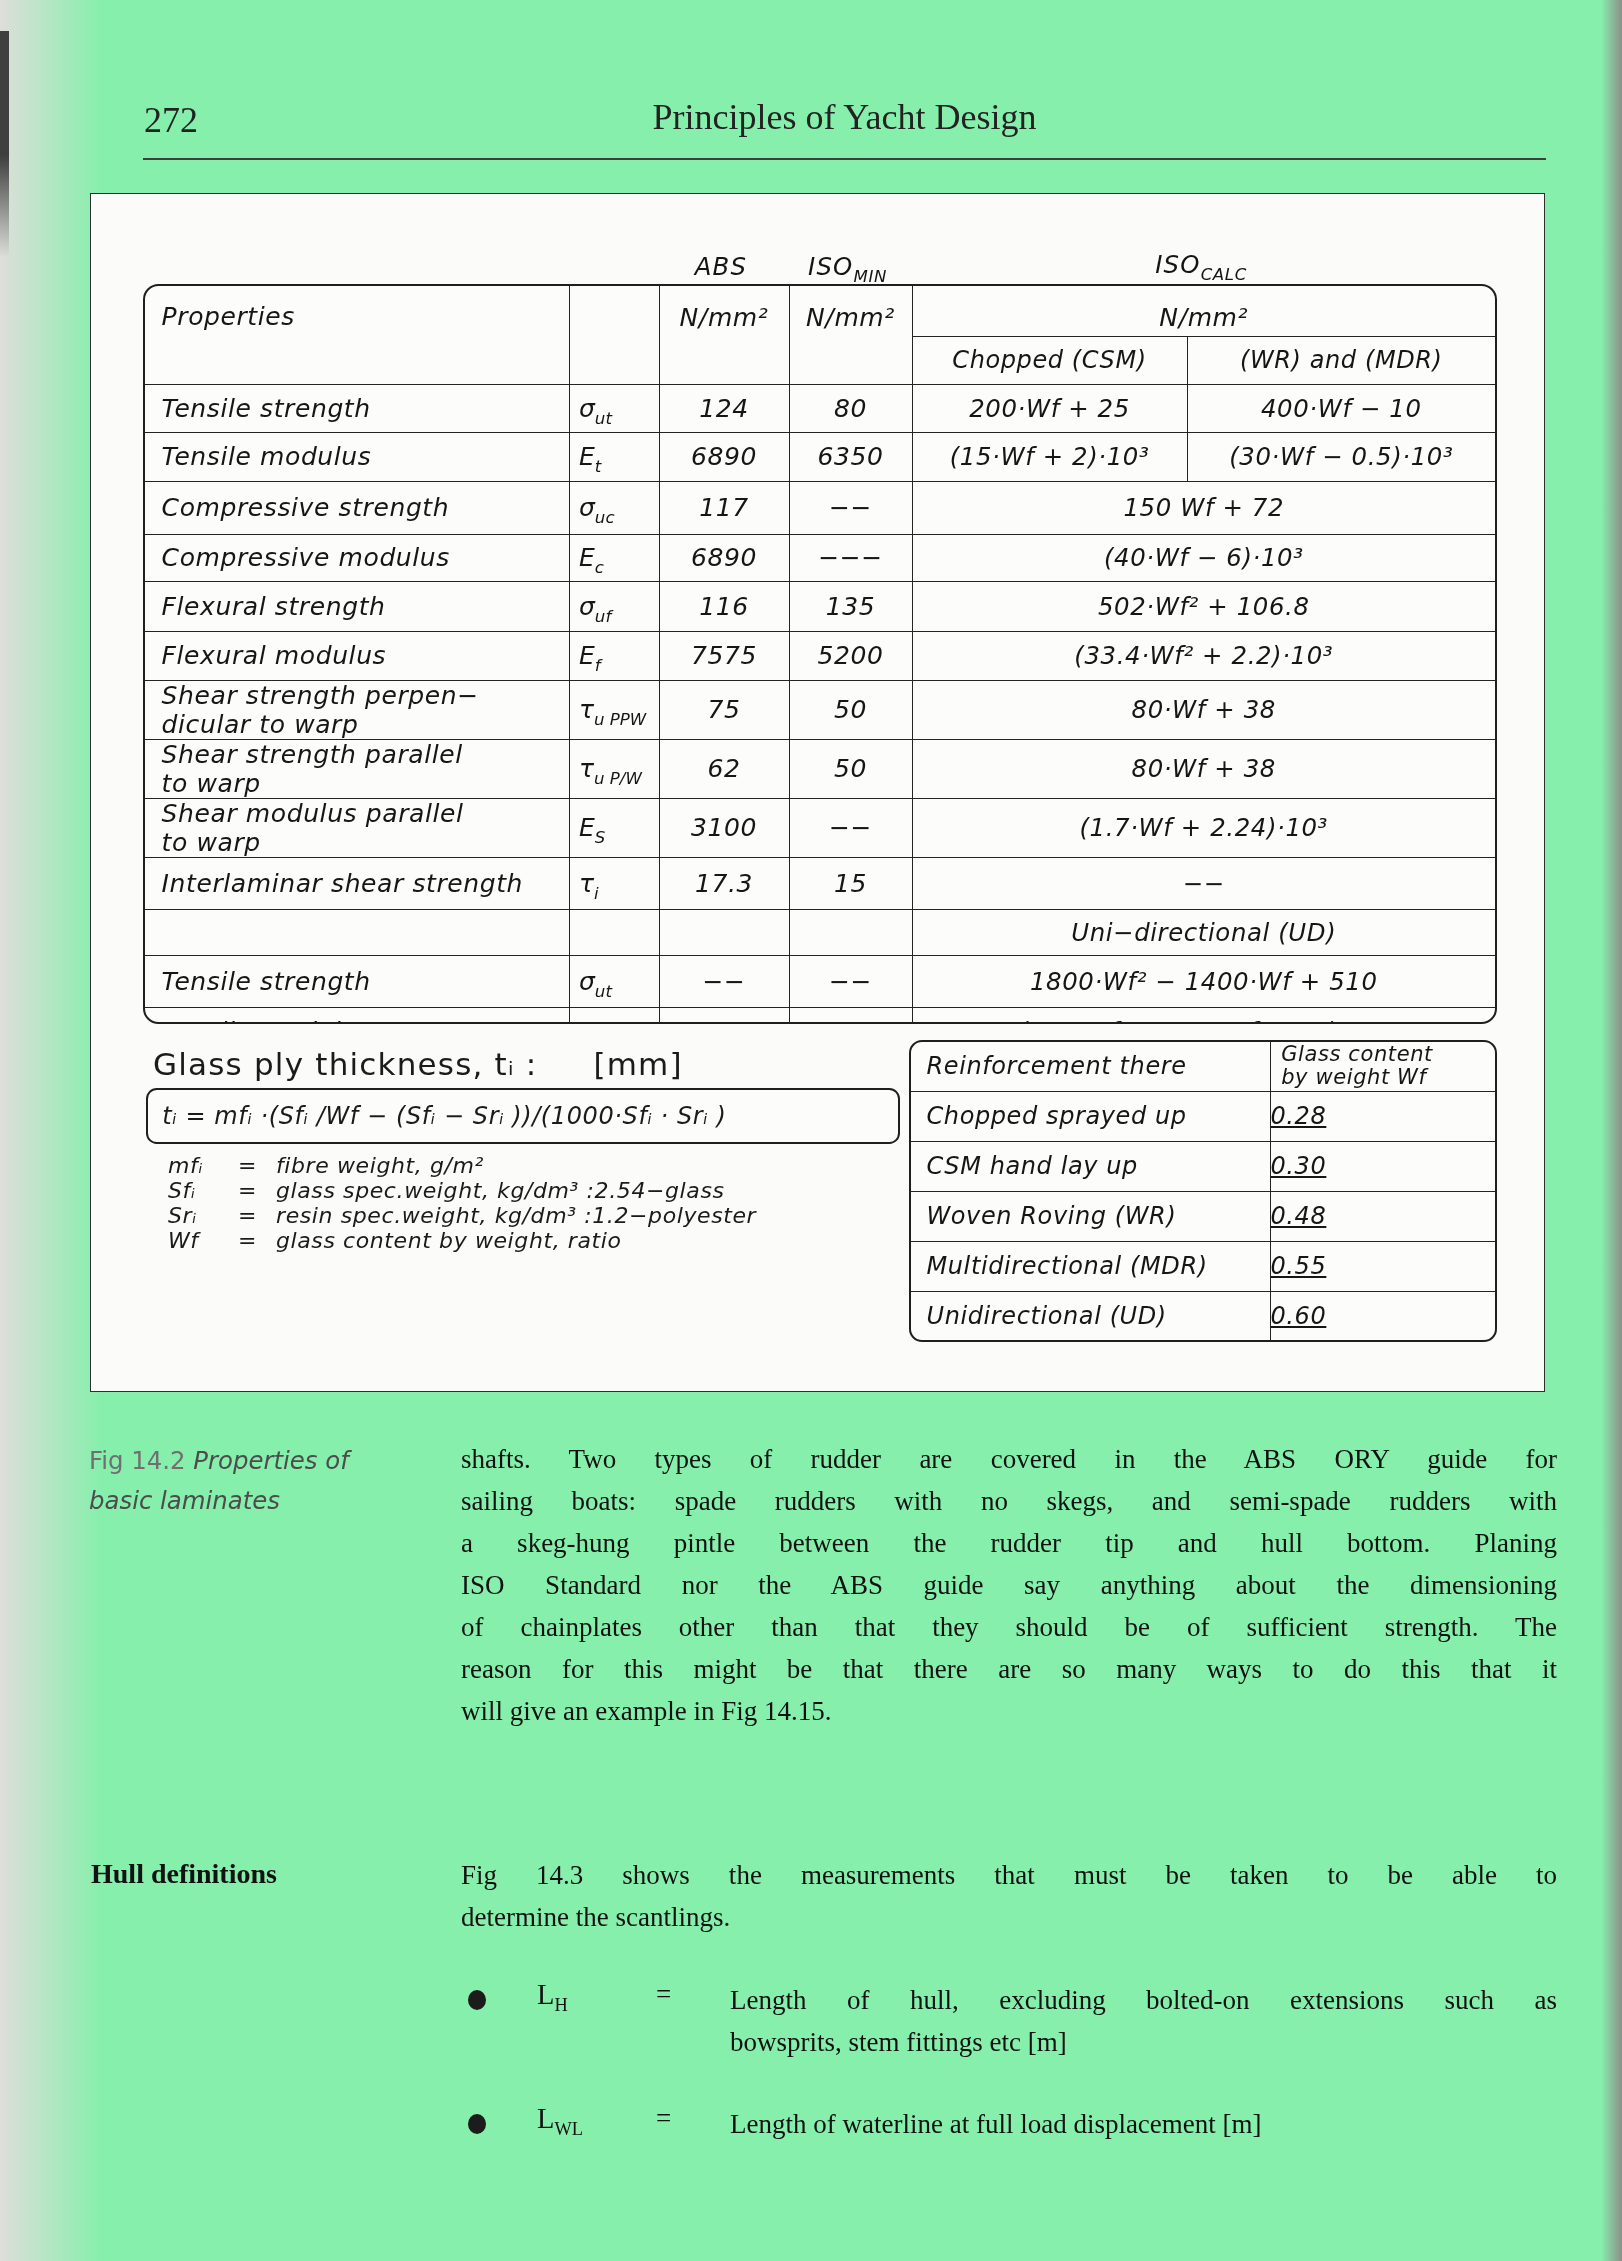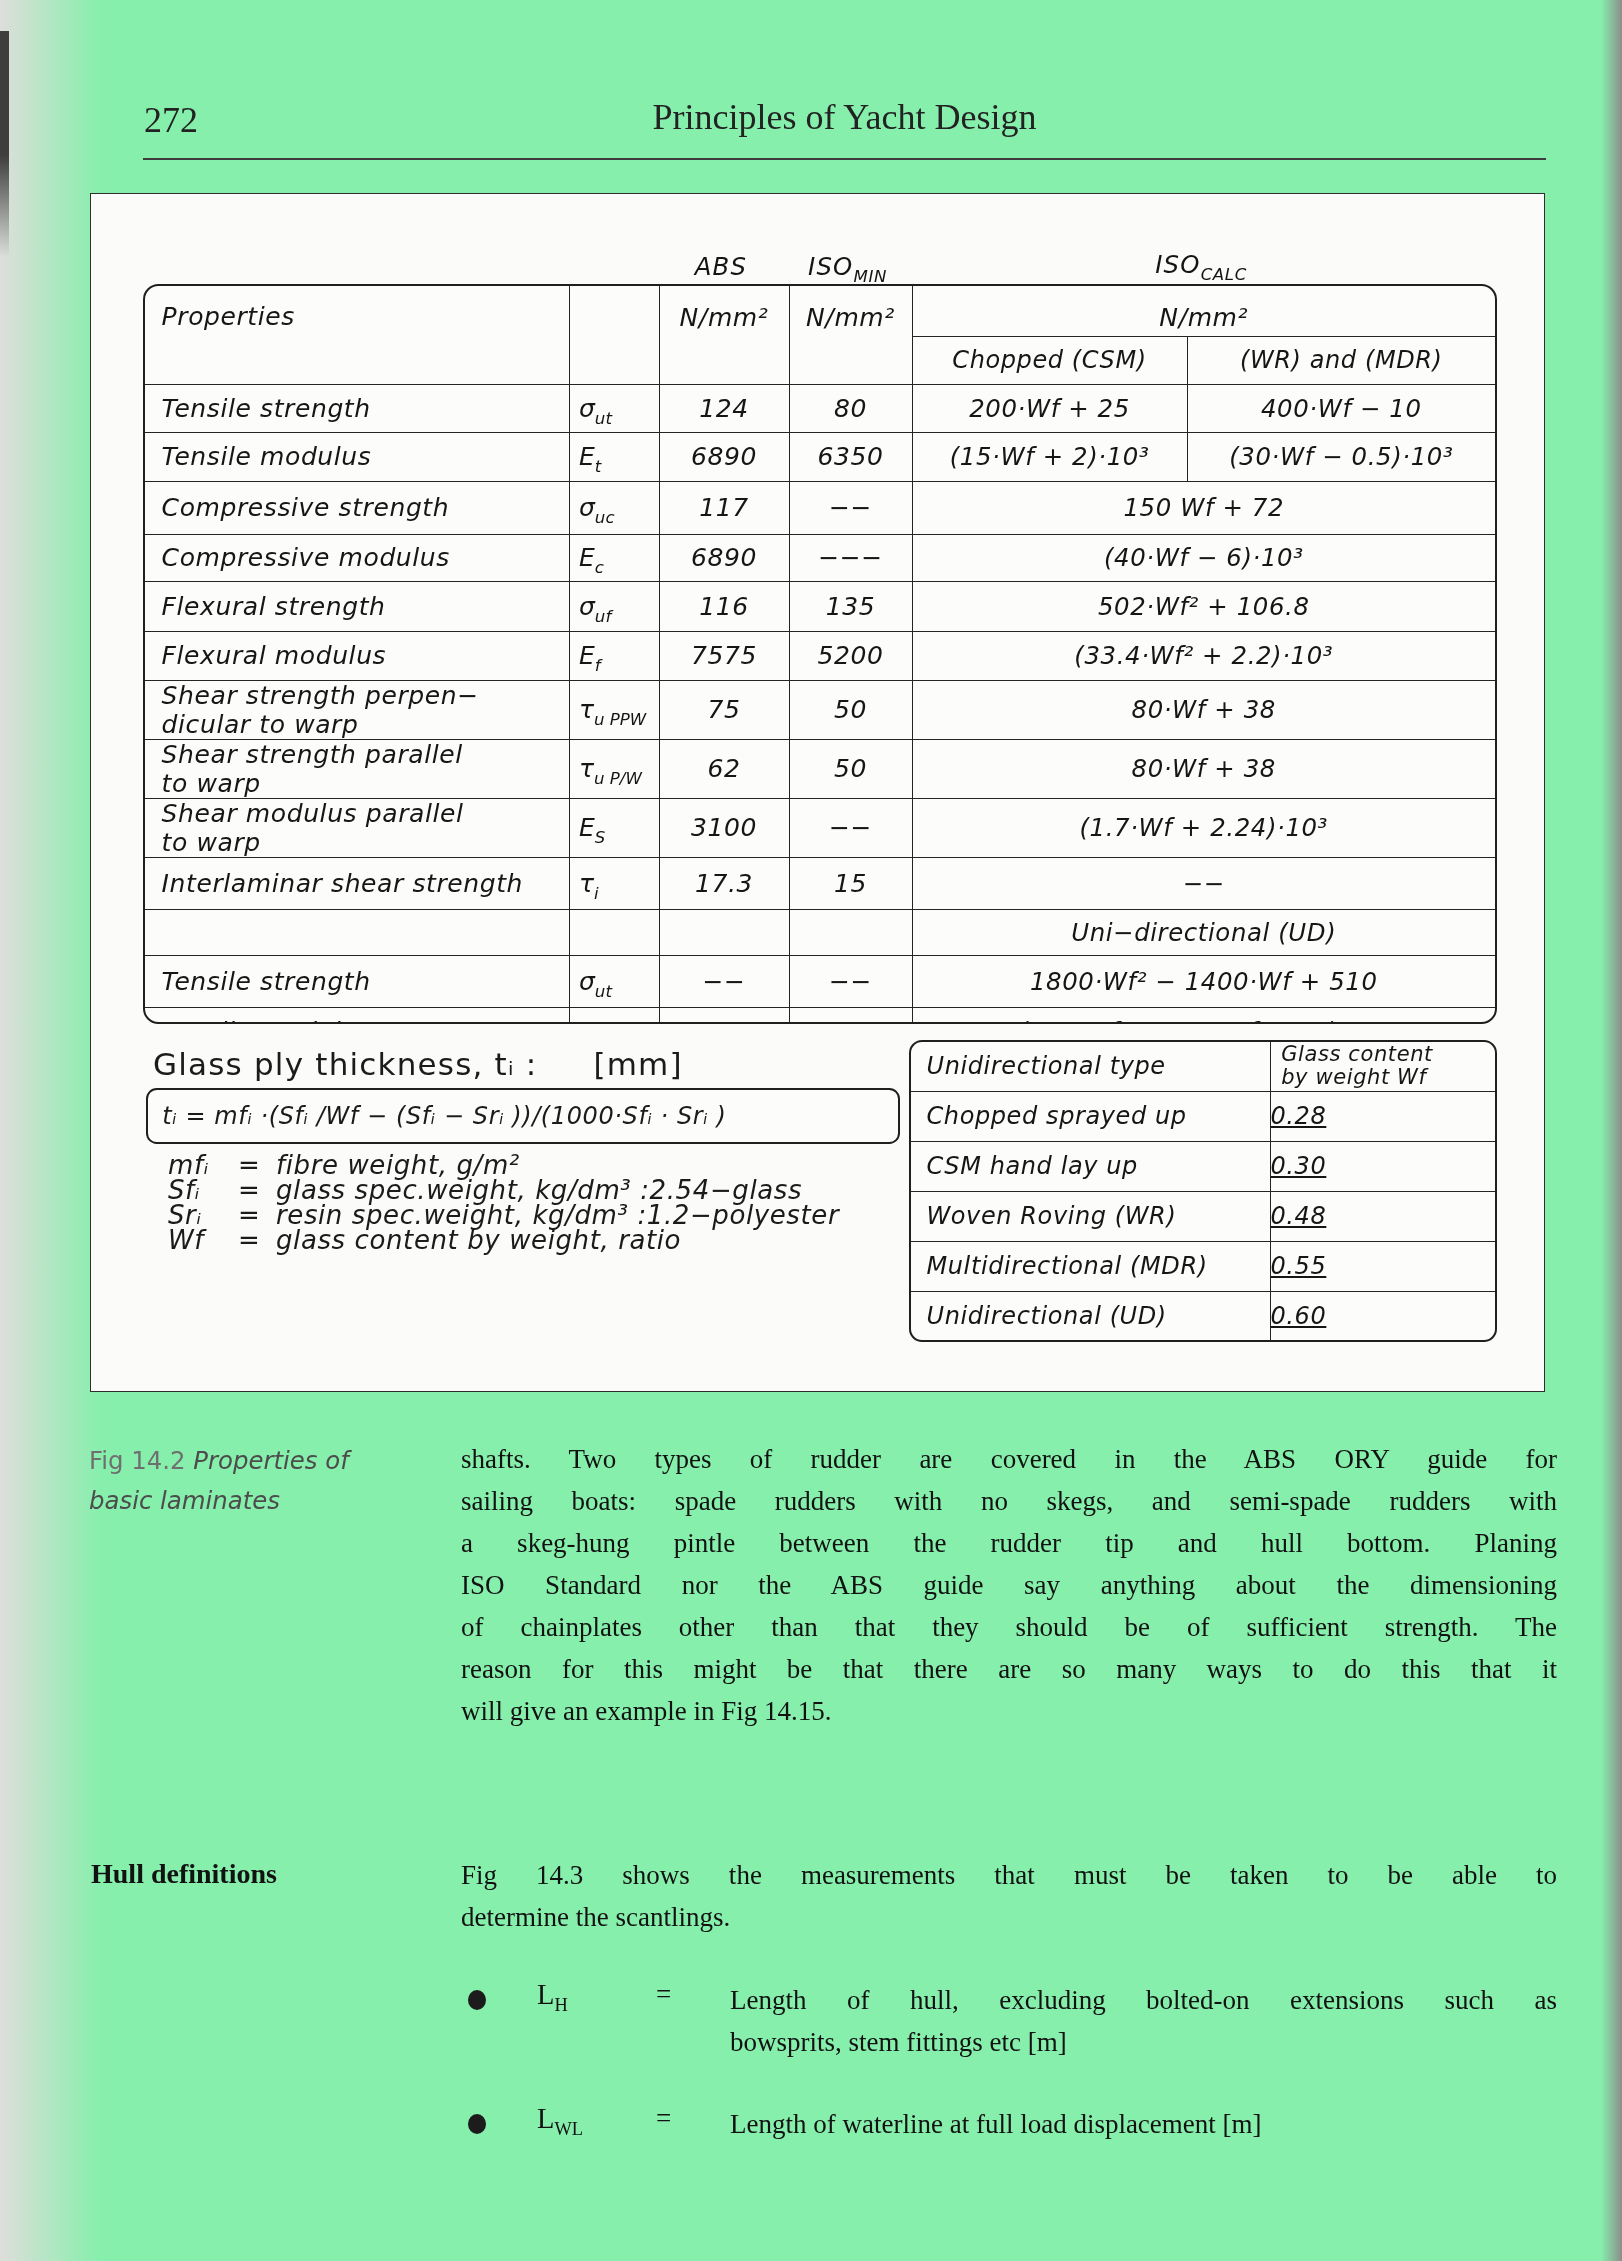--- a/index.html
+++ b/index.html
@@ -48,21 +48,21 @@
   td.num{text-align:center;}
   td.frm{text-align:center;font-size:24.4px;}
   
   .gp-title{position:absolute;left:153px;top:1046px;font-size:31px;
             letter-spacing:1.2px;}
   .gp-title .u{margin-left:56px;}
   .gp-box{position:absolute;left:146px;top:1088px;width:754px;height:56px;
           border:2.4px solid #1f1f1f;border-radius:10.7px;display:flex;align-items:center;
           padding-left:14.3px;box-sizing:border-box;font-style:italic;font-size:24px;
           letter-spacing:0.6px;background:#fcfcfa;}
-  .gp-defs{position:absolute;left:168px;top:1153px;font-style:italic;font-size:26px;
+  .gp-defs{position:absolute;left:168px;top:1153px;font-style:italic;font-size:22px;
            letter-spacing:0.6px;}
   .gp-def{display:grid;grid-template-columns:70px 38px auto;line-height:25px;}
   
   .rf-wrap{position:absolute;left:909px;top:1040px;width:584px;height:298px;
            border:2.4px solid #1f1f1f;border-radius:13px;overflow:hidden;background:#fcfcfa;}
   .rf-wrap table{width:100%;height:100%;border-collapse:collapse;table-layout:fixed;}
   .rf-wrap td{border-right:1.8px solid #242424;border-bottom:1.8px solid #242424;
               font-style:italic;font-size:24px;letter-spacing:0.6px;color:#161616;padding:0;}
   .rf-wrap td:last-child{border-right:none;}
   .rf-wrap tr:last-child td{border-bottom:none;}
@@ -286,21 +286,21 @@
   </div>
 
   <div class="rf-wrap">
   <table>
     <colgroup>
           <col style="width:359px">
           <col style="width:225px">
         </colgroup>
     <tbody>
           <tr style="height:49px">
-      <td class="t">Unidirectional type</td>
+      <td class="t">Reinforcement there</td>
       <td class="h2">
               <span style="display:block">Glass content</span>
               <span style="display:block">by weight Wf</span>
             </td>
     </tr>
     <tr style="height:50px">
       <td class="t">Chopped sprayed up</td>
       <td class="v">0.28</td>
     </tr>
     <tr style="height:50px">

